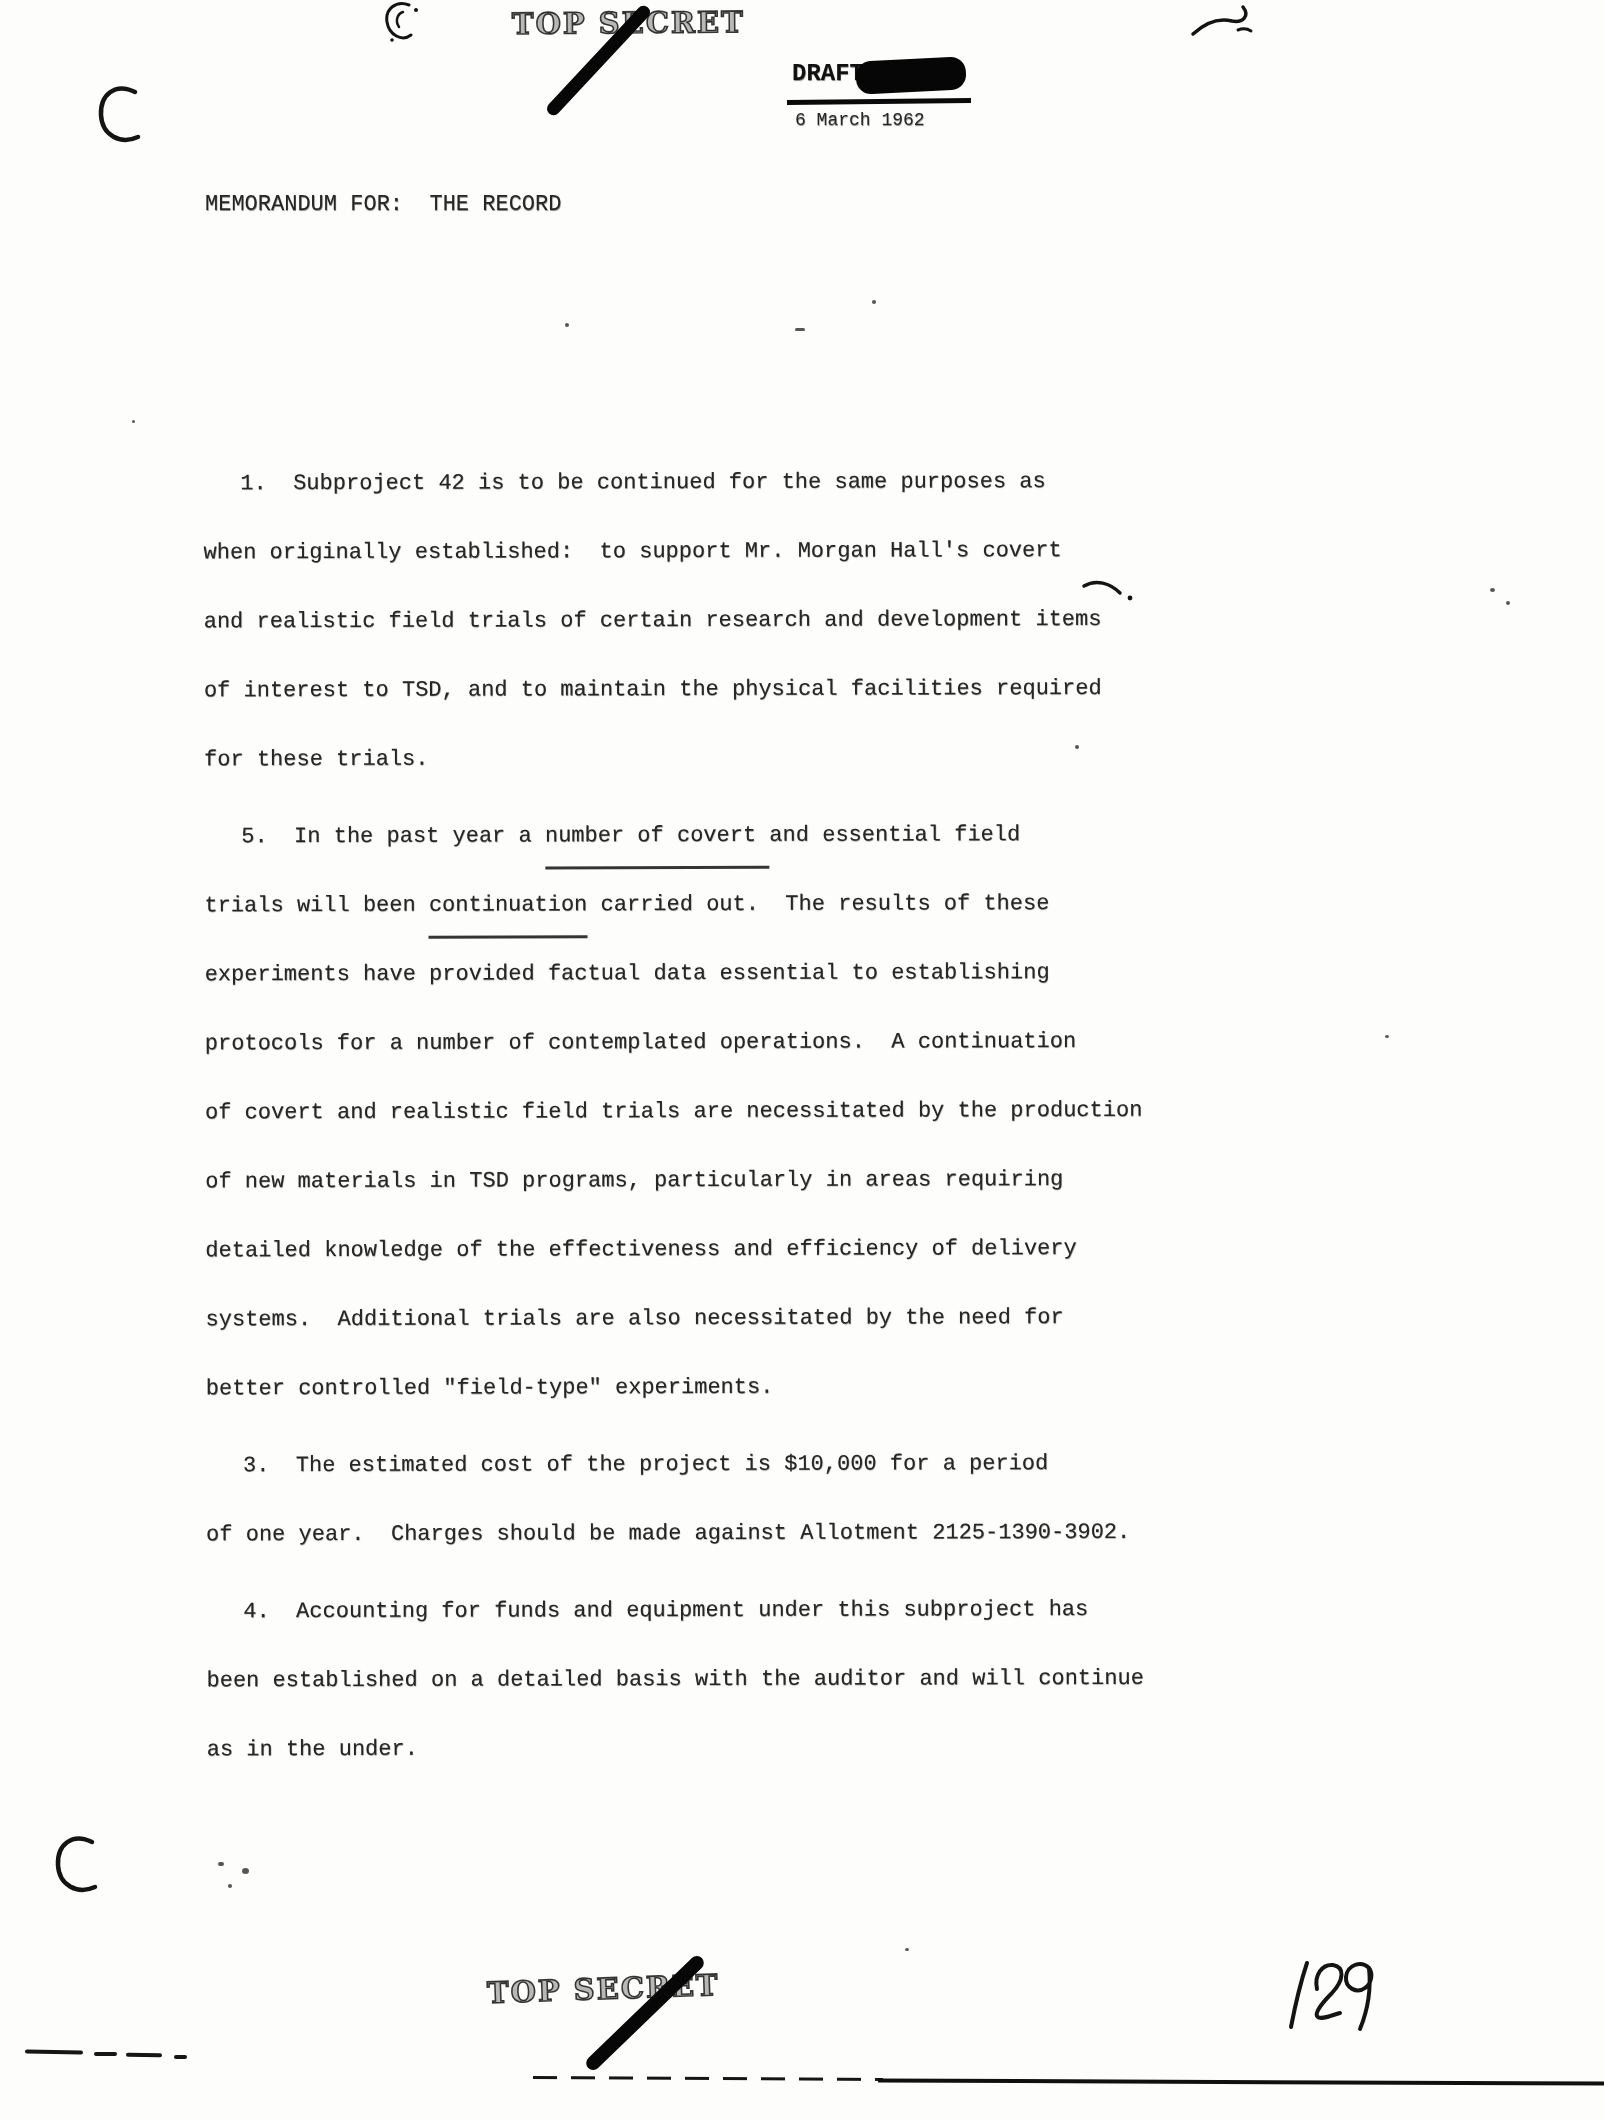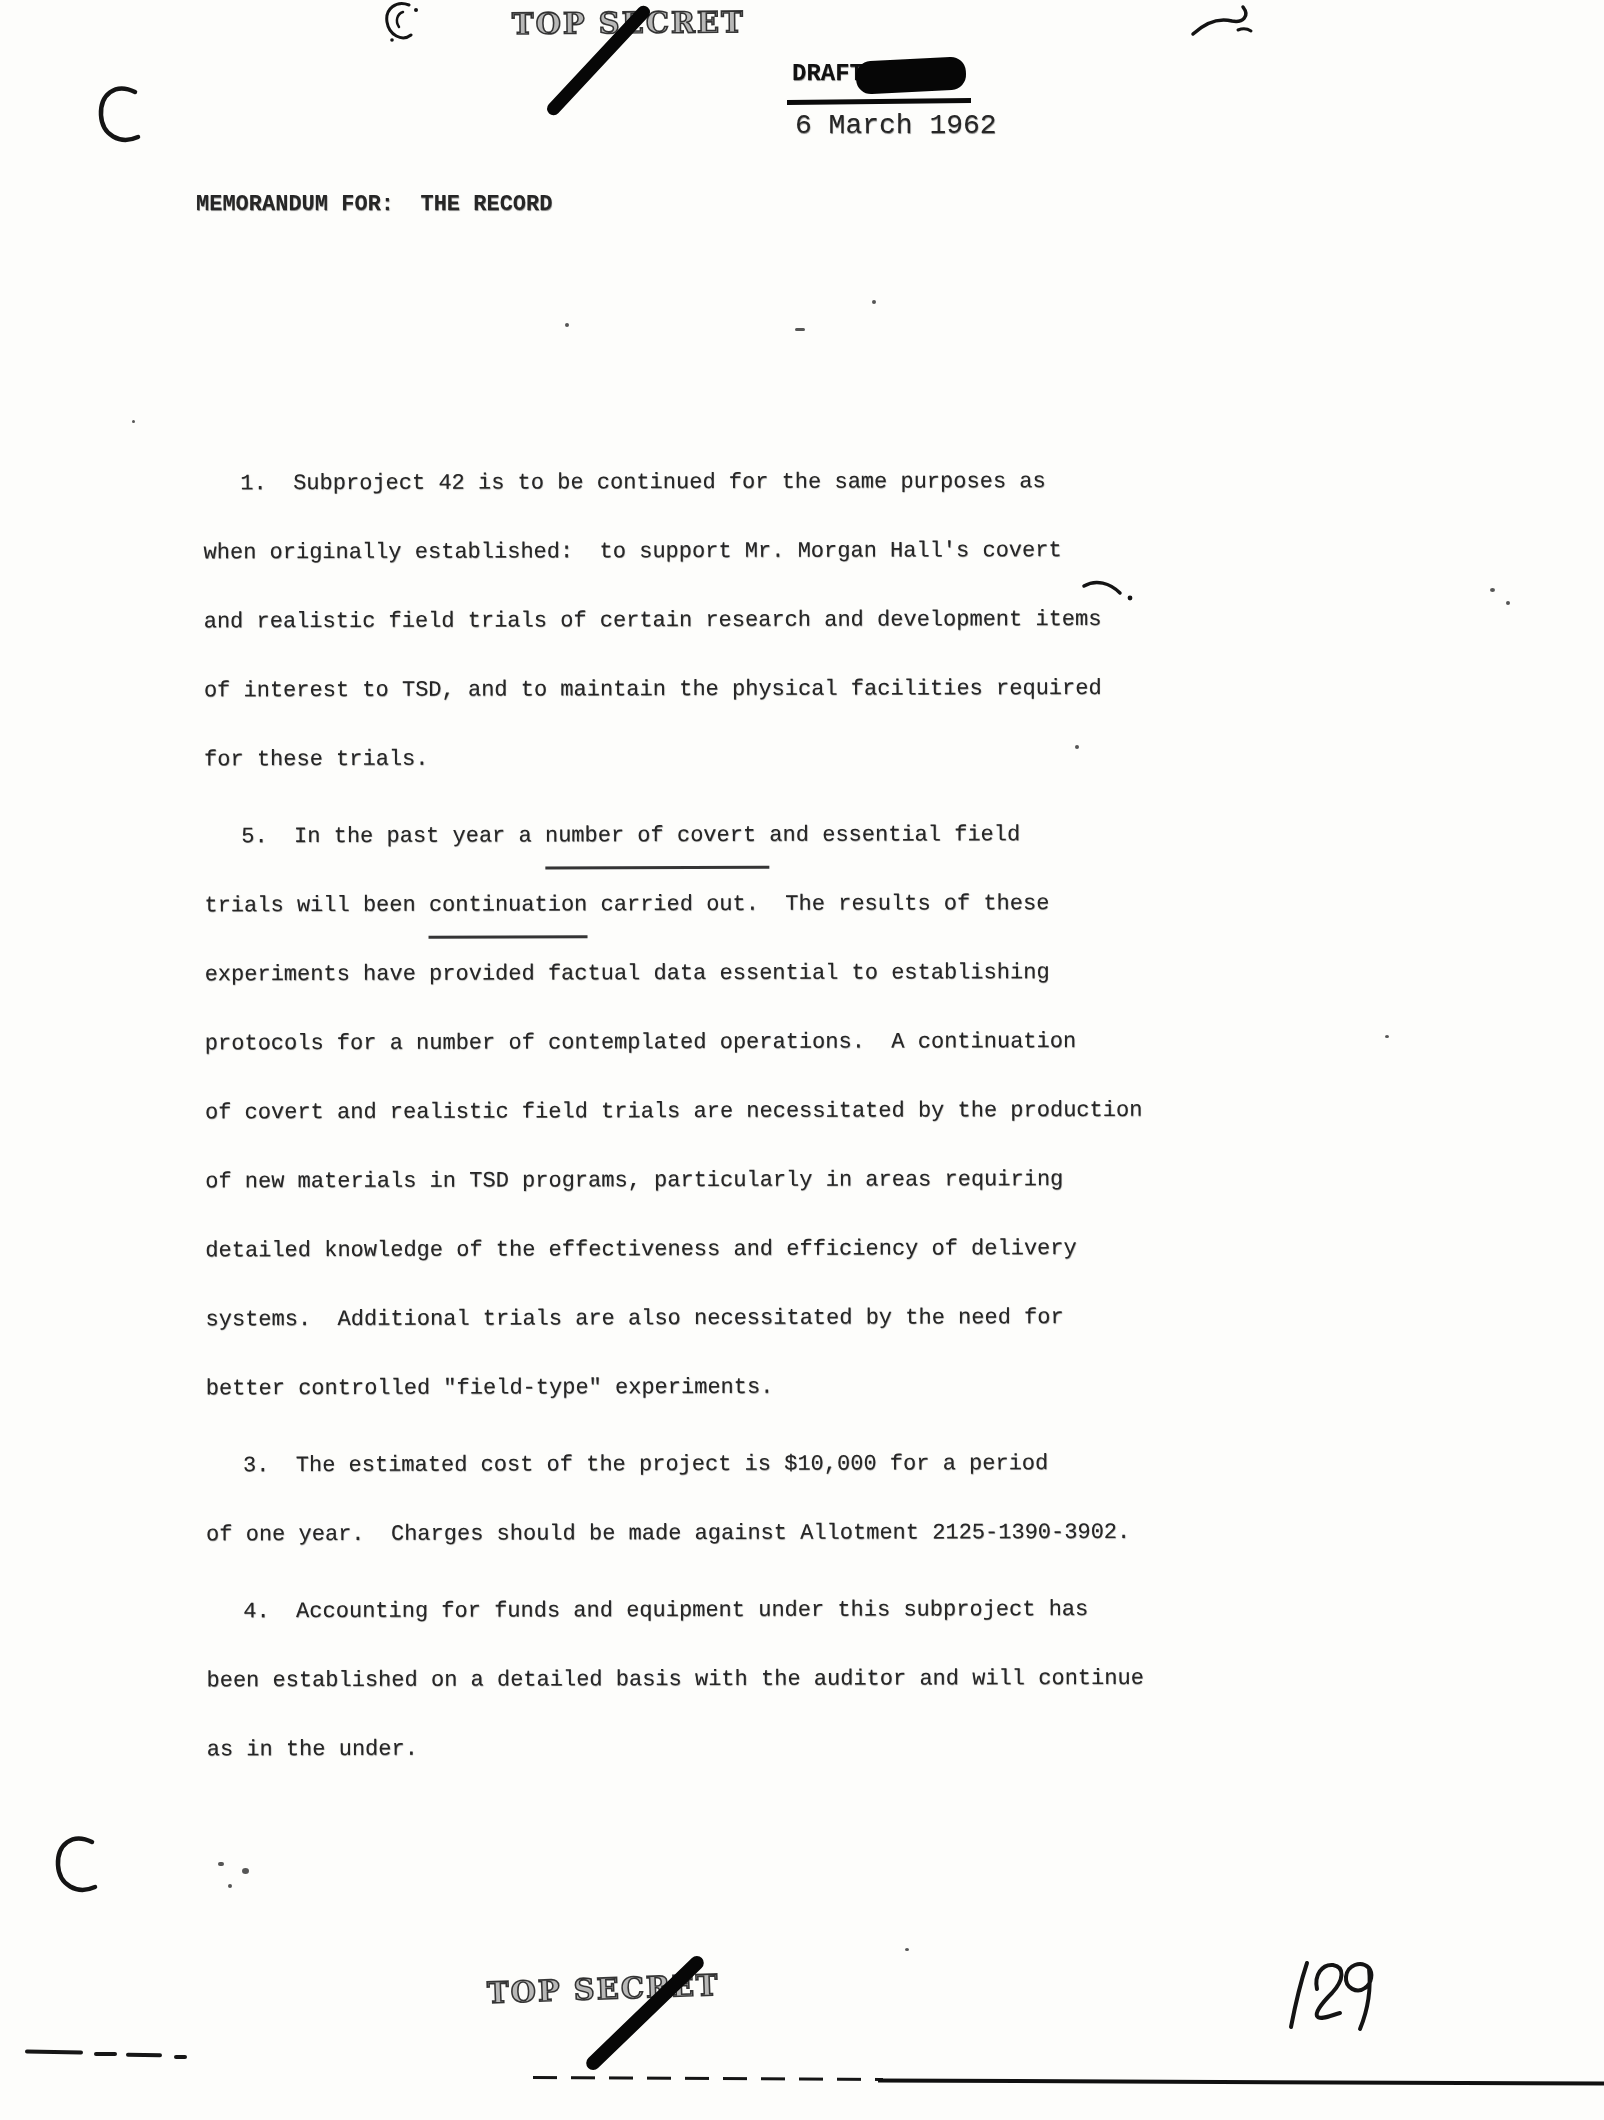--- a/index.html
+++ b/index.html
@@ -7,24 +7,24 @@
     position:relative; width:1604px; height:2120px;
     background:#fdfdfb; overflow:hidden;
     font-family:"Liberation Mono", monospace; color:#262626;
   }
   .tw { text-shadow: 0.4px 0.6px 0.8px rgba(35,35,35,0.55); }
 
   
   .draft-line   { position:absolute; left:792px; top:60px;  font-size:24px; white-space:pre; color:#111; font-weight:700; }
   .redaction    { position:absolute; left:856px; top:59px;  width:110px; height:33px; background:#060606; border-radius:15px; transform:rotate(-3deg); }
   .draft-underline { position:absolute; left:787px; top:99px; width:184px; height:5px; background:#0a0a0a; transform:rotate(-0.6deg); }
-  .date-line    { position:absolute; left:795px; top:110px; font-size:28px; white-space:pre; }
+  .date-line    { position:absolute; left:795px; top:110px; font-size:18px; white-space:pre; }
 
   .memo-header-line { position:absolute; white-space:pre; font-size:22px; }
-  .memo-for { left:196px; top:192px;font-weight:bold; }
+  .memo-for { left:205px; top:192px; }
   .subject  { left:205px; top:242px; }
 
   
   .memo-body { position:absolute; left:205px; top:448px; width:980px; font-size:22px; transform:rotate(-0.15deg); }
   .para { margin-top:8px; }
   .para:first-child { margin-top:0; }
   .line { height:69px; line-height:69px; white-space:pre; }
   .line.indent { padding-left:37px; }
   .hand-underline { border-bottom:3px solid rgba(18,18,18,0.85); padding-bottom:18px; }
 

